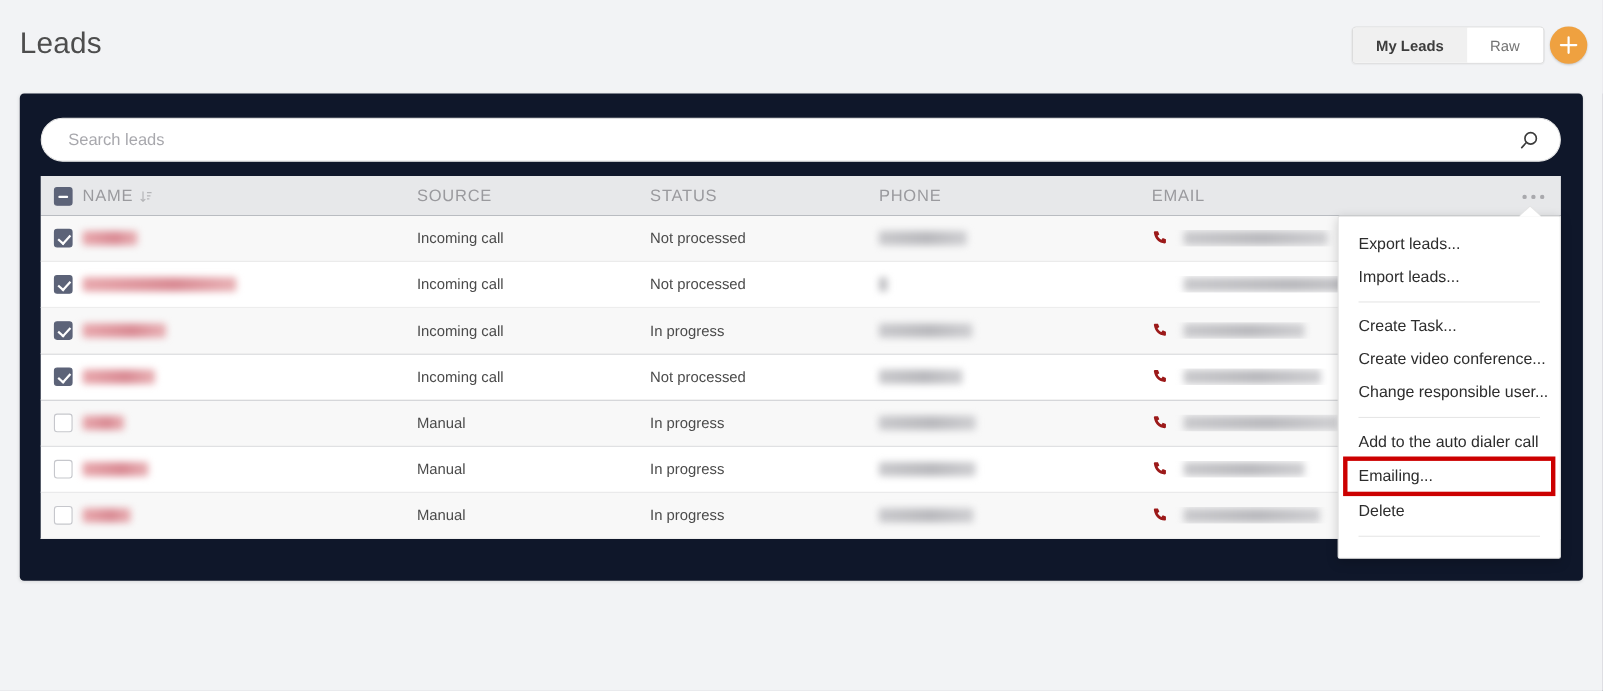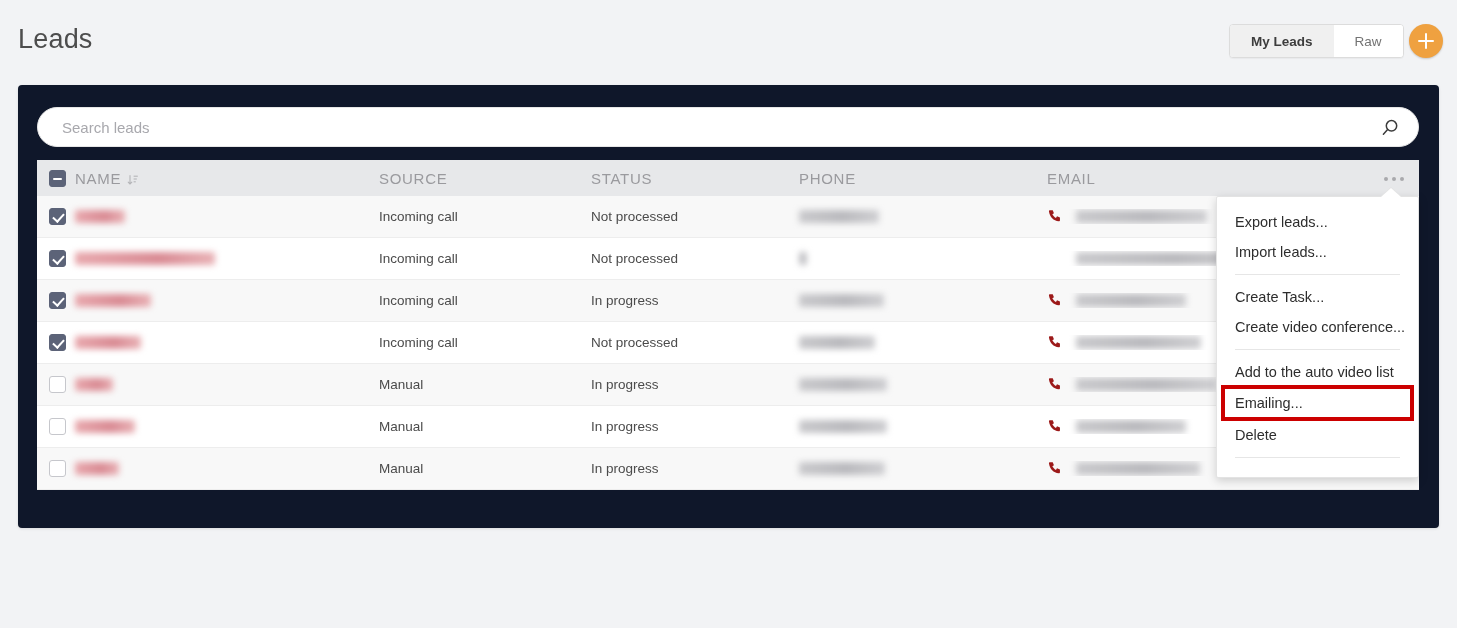--- a/index.html
+++ b/index.html
@@ -359,18 +359,19 @@
   </div>
 </div>
 
 <div class="menu-arrow"></div>
 <div class="menu" id="context-menu">
     <div class="menu-item">Export leads...</div>
     <div class="menu-item">Import leads...</div>
     <div class="menu-sep"></div>
     <div class="menu-item">Create Task...</div>
     <div class="menu-item">Create video conference...</div>
+    <div class="menu-item">Change responsible user...</div>
     <div class="menu-sep"></div>
-    <div class="menu-item">Add to the auto video list</div>
+    <div class="menu-item">Add to the auto dialer call</div>
     <div class="menu-item highlighted">Emailing...</div>
     <div class="menu-item">Delete</div>
     <div class="menu-sep"></div>
   </div>
 
 </body></html>

